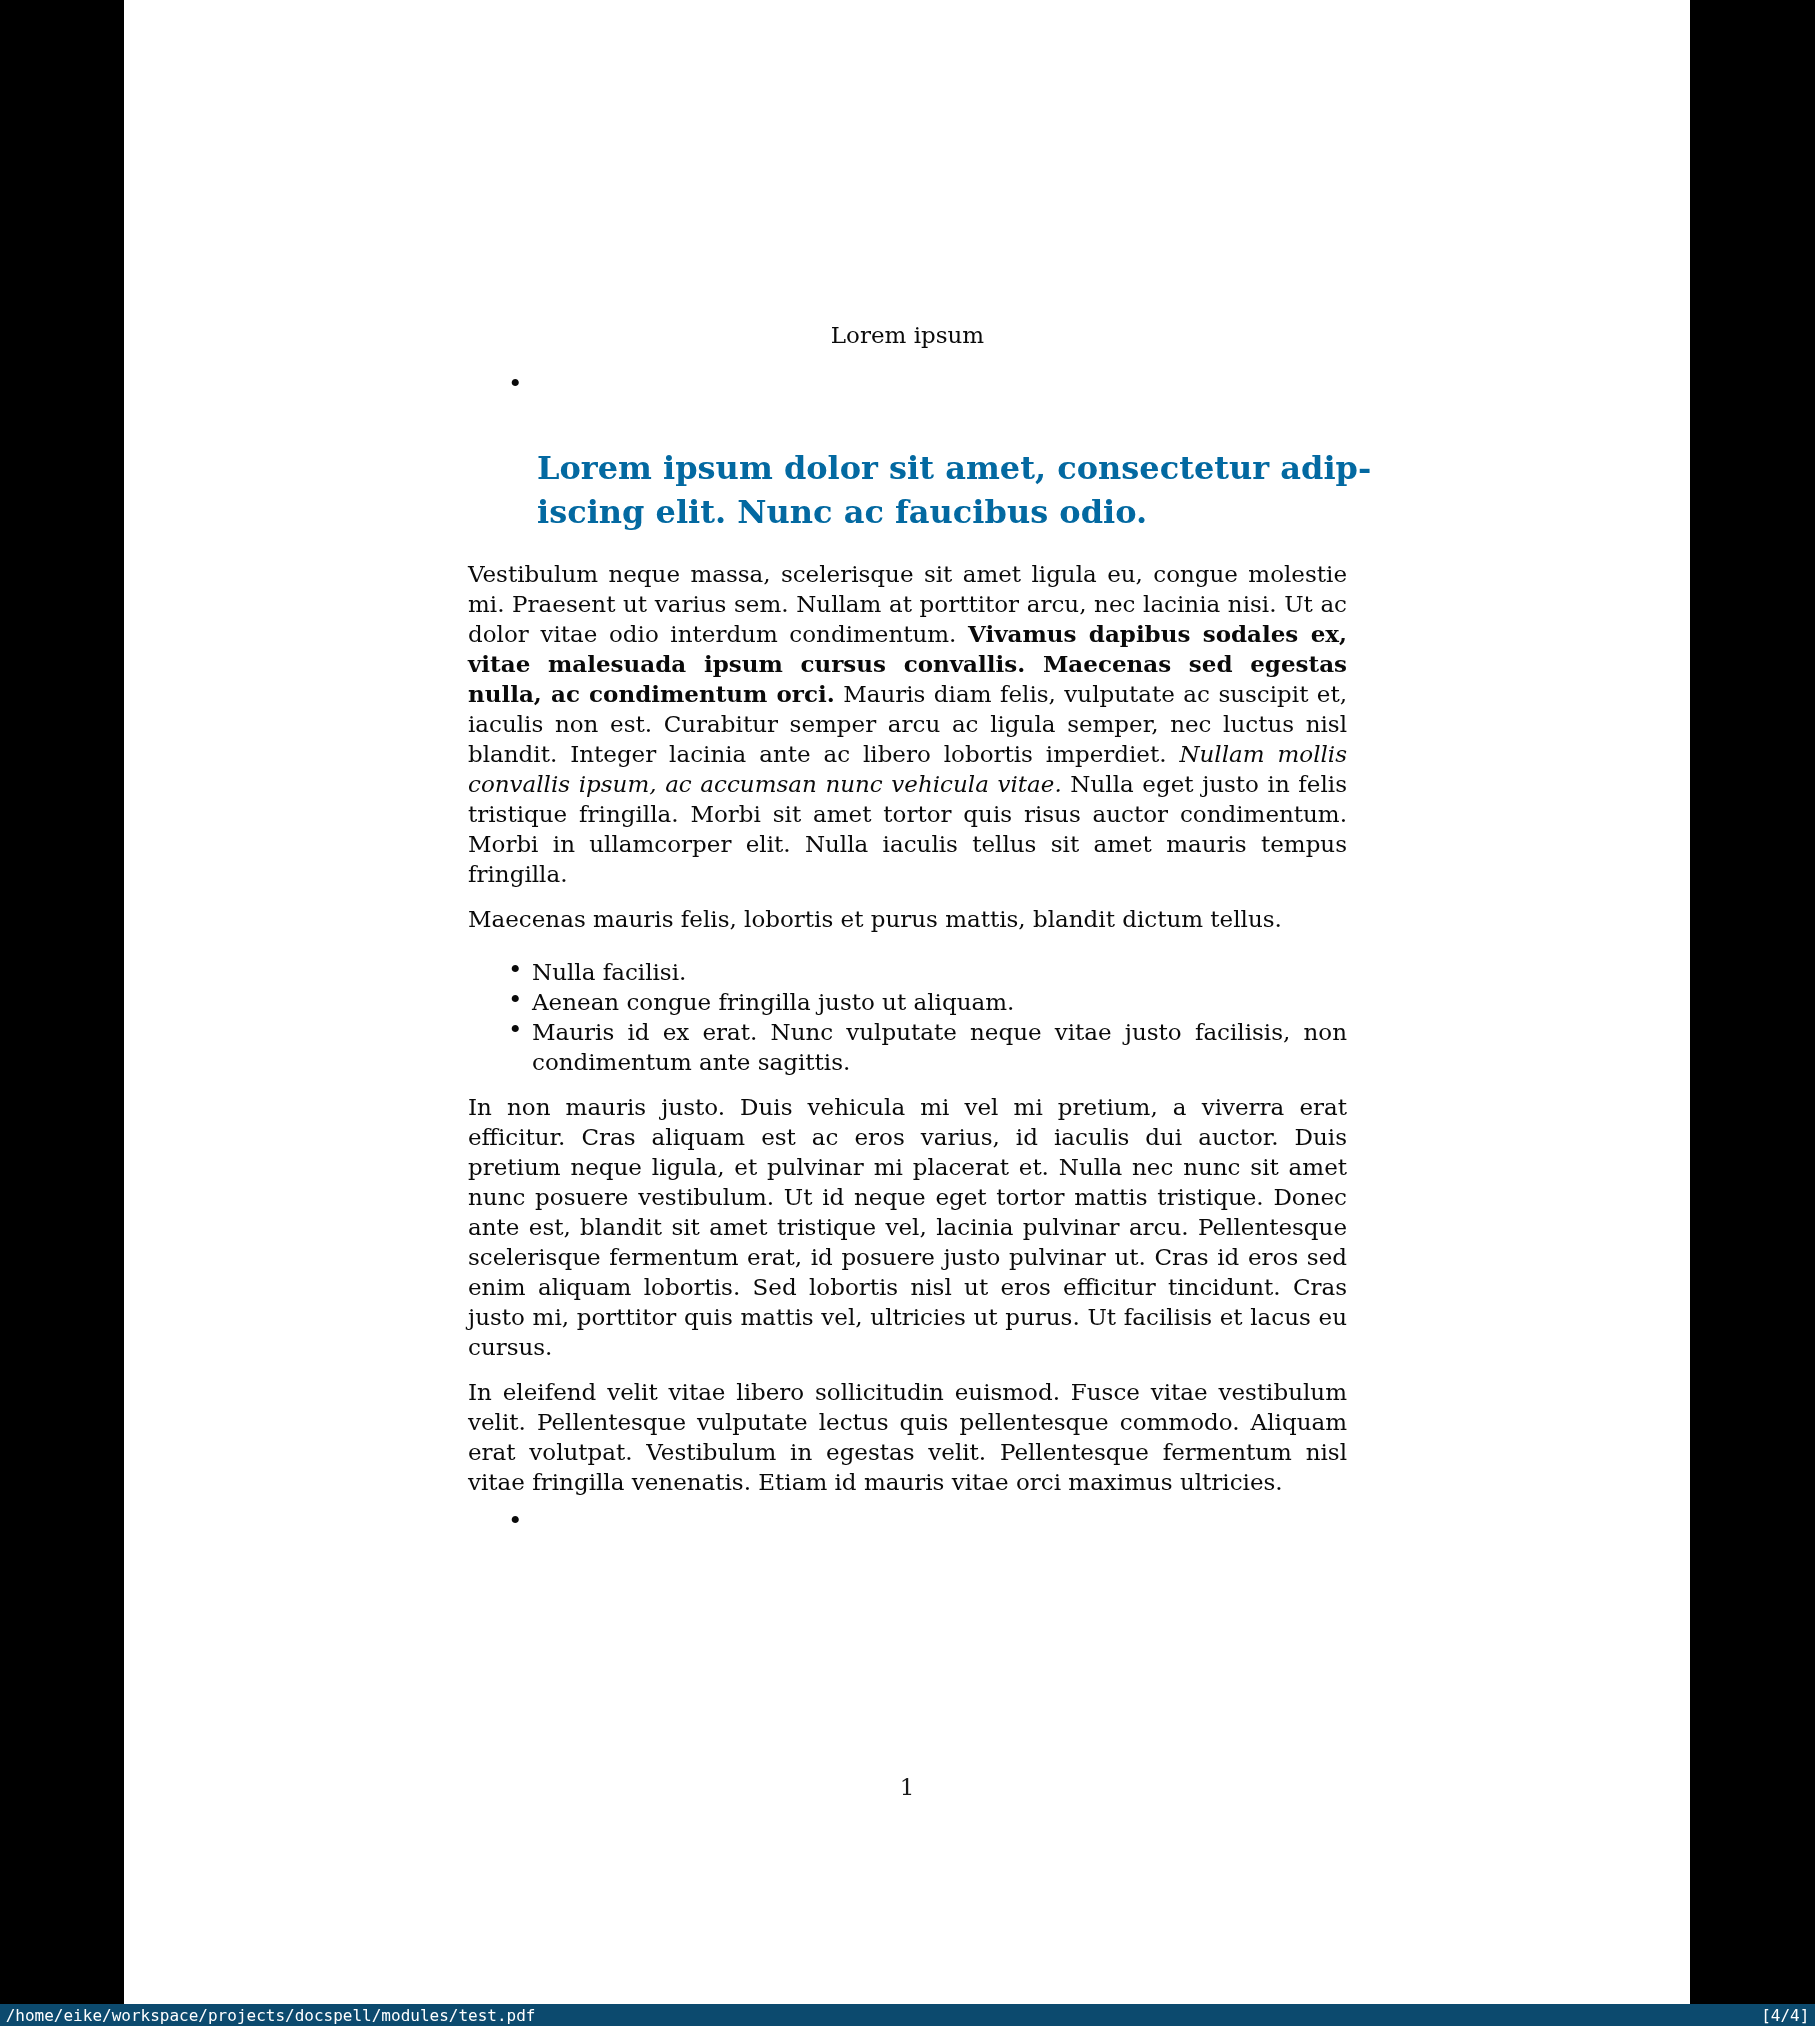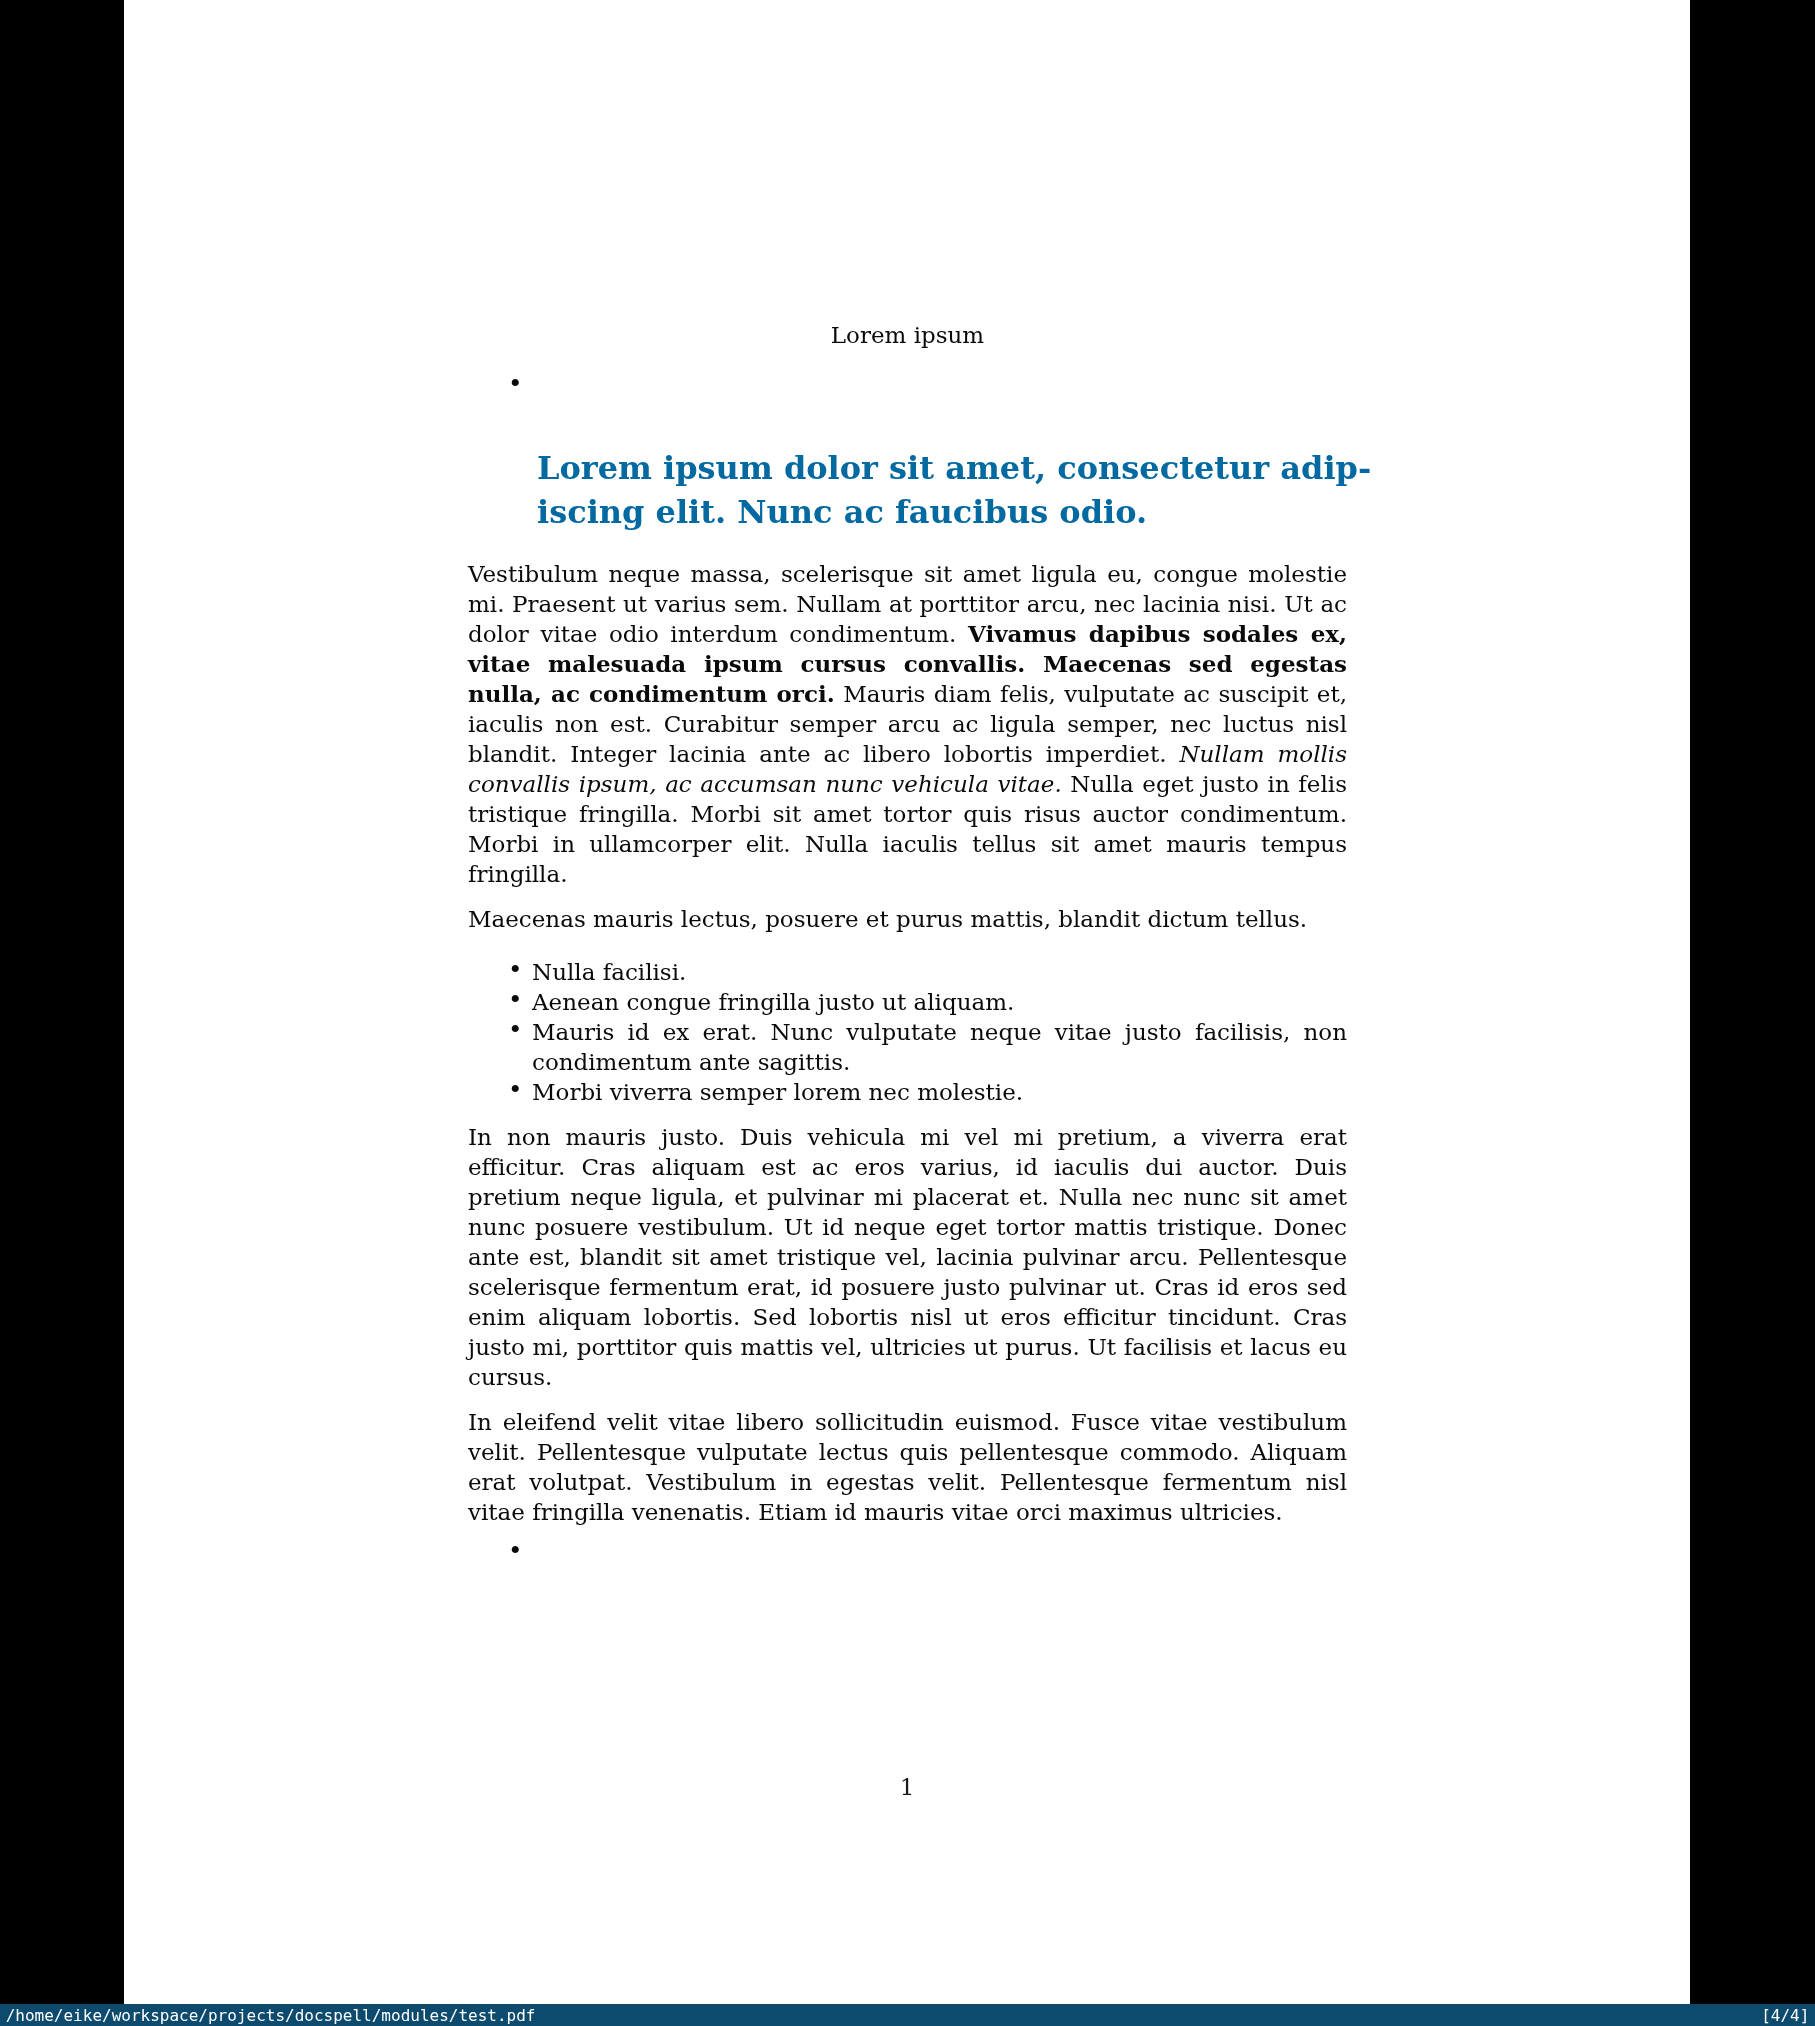--- a/index.html
+++ b/index.html
@@ -98,27 +98,26 @@
         <li></li>
       </ul>
 
       <h1 class="section-heading">
         <span class="h-line">Lorem ipsum dolor sit amet, consectetur adip-</span>
         <span class="h-line">iscing elit. Nunc ac faucibus odio.</span>
       </h1>
 
       <p class="body-par par1"><span>Vestibulum neque massa, scelerisque sit amet ligula eu, congue molestie mi. Praesent ut varius sem. Nullam at porttitor arcu, nec lacinia nisi. Ut ac dolor vitae odio interdum condimentum. </span><b>Vivamus dapibus sodales ex, vitae malesuada ipsum cursus convallis. Maecenas sed egestas nulla, ac condimentum orci.</b><span> Mauris diam felis, vulputate ac suscipit et, iaculis non est. Curabitur semper arcu ac ligula semper, nec luctus nisl blandit. Integer lacinia ante ac libero lobortis imperdiet. </span><i>Nullam mollis convallis ipsum, ac accumsan nunc vehicula vitae.</i><span> Nulla eget justo in felis tristique fringilla. Morbi sit amet tortor quis risus auctor condimentum. Morbi in ullamcorper elit. Nulla iaculis tellus sit amet mauris tempus fringilla.</span></p>
 
-      <p class="body-par">Maecenas mauris lectus, posuere et purus mattis, blandit dictum tellus.</p>
+      <p class="body-par">Maecenas mauris felis, lobortis et purus mattis, blandit dictum tellus.</p>
 
       <ul class="bullets main-list">
         <li>Nulla facilisi.</li>
         <li>Aenean congue fringilla justo ut aliquam.</li>
         <li>Mauris id ex erat. Nunc vulputate neque vitae justo facilisis, non condimentum ante sagittis.</li>
-        <li>Morbi viverra semper lorem nec molestie.</li>
       </ul>
 
       <p class="body-par">In non mauris justo. Duis vehicula mi vel mi pretium, a viverra erat efficitur. Cras aliquam est ac eros varius, id iaculis dui auctor. Duis pretium neque ligula, et pulvinar mi placerat et. Nulla nec nunc sit amet nunc posuere vestibulum. Ut id neque eget tortor mattis tristique. Donec ante est, blandit sit amet tristique vel, lacinia pulvinar arcu. Pellentesque scelerisque fermentum erat, id posuere justo pulvinar ut. Cras id eros sed enim aliquam lobortis. Sed lobortis nisl ut eros efficitur tincidunt. Cras justo mi, porttitor quis mattis vel, ultricies ut purus. Ut facilisis et lacus eu cursus.</p>
 
       <p class="body-par">In eleifend velit vitae libero sollicitudin euismod. Fusce vitae vestibulum velit. Pellentesque vulputate lectus quis pellentesque commodo. Aliquam erat volutpat. Vestibulum in egestas velit. Pellentesque fermentum nisl vitae fringilla venenatis. Etiam id mauris vitae orci maximus ultricies.</p>
 
       <ul class="bullets empty-item last">
         <li></li>
       </ul>
 

